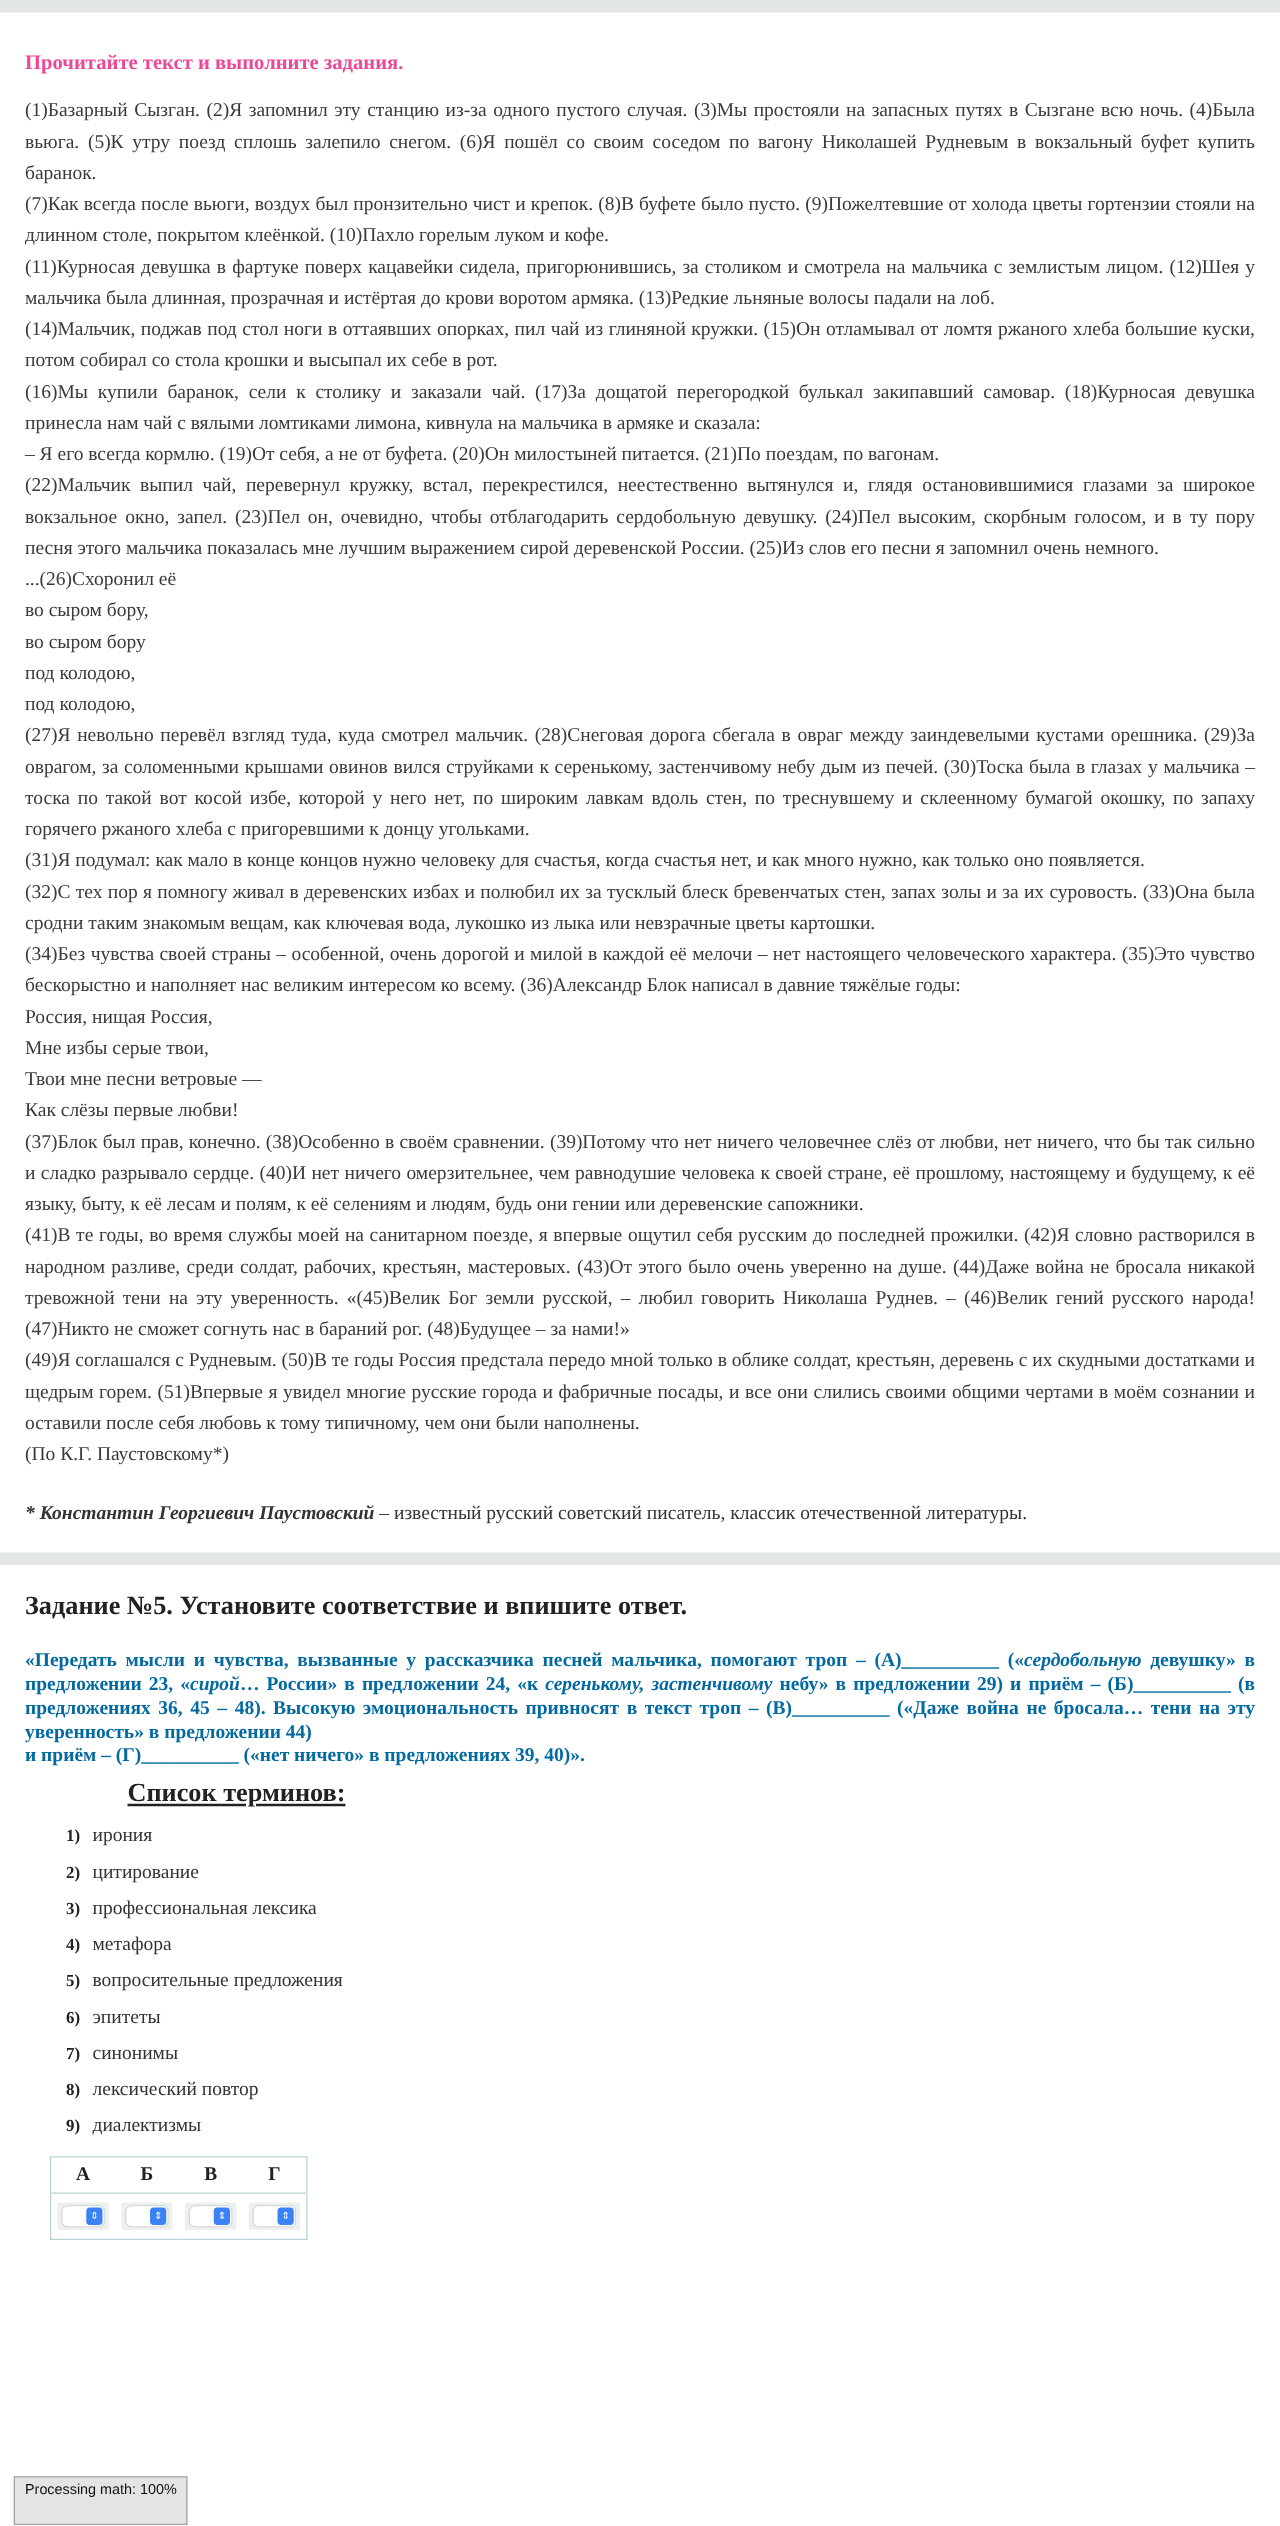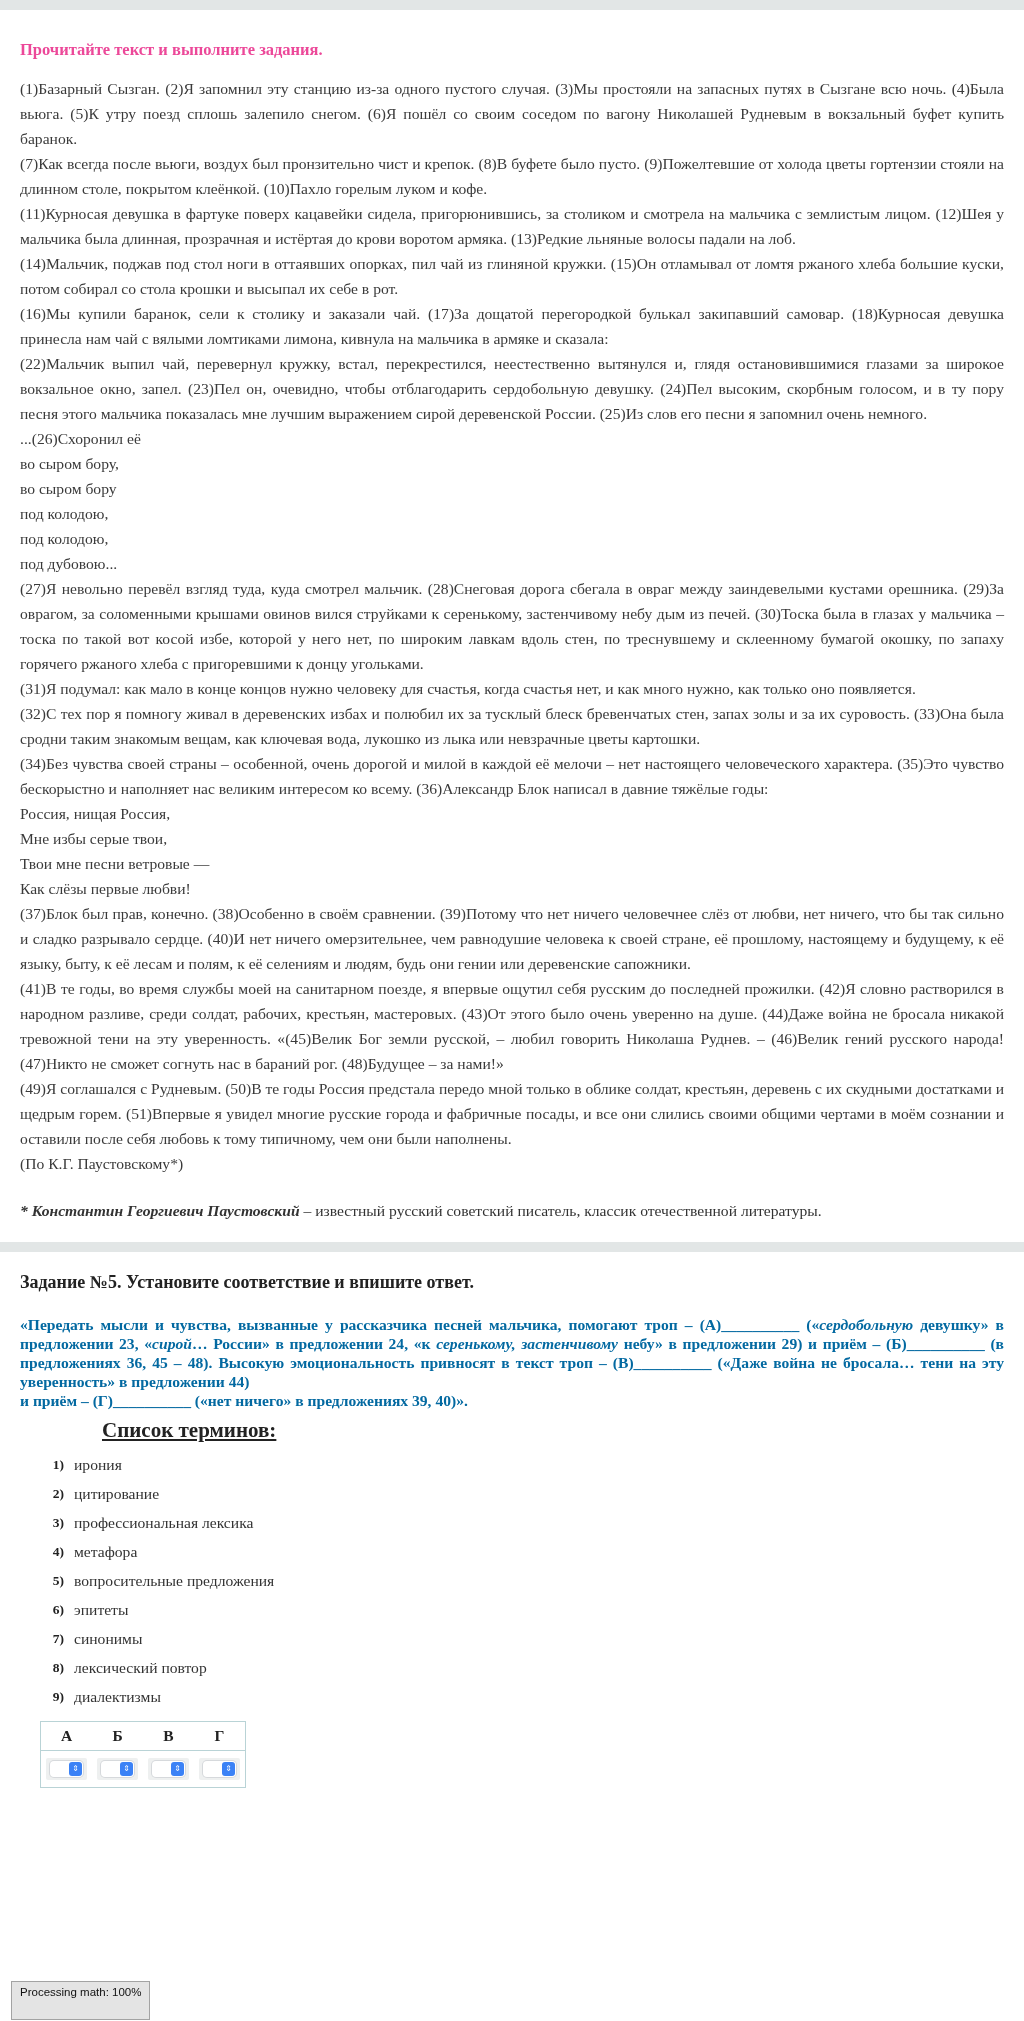--- a/index.html
+++ b/index.html
@@ -24,21 +24,21 @@
       line-height: 25px;
       text-align: justify;
       color: #3a3a3a;
     }
     .text p { margin: 0; }
     .verse { margin: 0; }
     .source { margin: 0; }
     .footnote { margin-top: 26px; font-size: 15.6px; color: #333; }
     .footnote b { font-style: italic; }
     .task-heading {
-      font-weight: bold; font-size: 18px; color: #222; margin-top: 20px;
+      font-weight: bold; font-size: 21px; color: #222; margin-top: 20px;
     }
     .task-text {
       margin-top: 22px;
       font-weight: bold;
       font-size: 15.6px;
       line-height: 19px;
       text-align: justify;
       color: #0369a1;
     }
     .task-text i { font-style: italic; }
@@ -112,28 +112,28 @@
 
 <div class="block">
   <div class="heading">Прочитайте текст и выполните задания.</div>
 
   <div class="text">
     <p> (1)Базарный Сызган. (2)Я запомнил эту станцию из-за одного пустого случая. (3)Мы простояли на запасных путях в Сызгане всю ночь. (4)Была вьюга. (5)К утру поезд сплошь залепило снегом. (6)Я пошёл со своим соседом по вагону Николашей Рудневым в вокзальный буфет купить баранок.</p>
     <p>(7)Как всегда после вьюги, воздух был пронзительно чист и крепок. (8)В буфете было пусто. (9)Пожелтевшие от холода цветы гортензии стояли на длинном столе, покрытом клеёнкой. (10)Пахло горелым луком и кофе.</p>
     <p>(11)Курносая девушка в фартуке поверх кацавейки сидела, пригорюнившись, за столиком и смотрела на мальчика с землистым лицом. (12)Шея у мальчика была длинная, прозрачная и истёртая до крови воротом армяка. (13)Редкие льняные волосы падали на лоб.</p>
     <p>(14)Мальчик, поджав под стол ноги в оттаявших опорках, пил чай из глиняной кружки. (15)Он отламывал от ломтя ржаного хлеба большие куски, потом собирал со стола крошки и высыпал их себе в рот.</p>
     <p>(16)Мы купили баранок, сели к столику и заказали чай. (17)За дощатой перегородкой булькал закипавший самовар. (18)Курносая девушка принесла нам чай с вялыми ломтиками лимона, кивнула на мальчика в армяке и сказала:</p>
+    <p>– Я его всегда кормлю. (19)От себя, а не от буфета. (20)Он милостыней питается. (21)По поездам, по вагонам.</p>
     <p>(22)Мальчик выпил чай, перевернул кружку, встал, перекрестился, неестественно вытянулся и, глядя остановившимися глазами за широкое вокзальное окно, запел. (23)Пел он, очевидно, чтобы отблагодарить сердобольную девушку. (24)Пел высоким, скорбным голосом, и в ту пору песня этого мальчика показалась мне лучшим выражением сирой деревенской России. (25)Из слов его песни я запомнил очень немного.</p>
 
     <p class="verse">...(26)Схоронил её</p>
     <p class="verse">во сыром бору,</p>
     <p class="verse">во сыром бору</p>
     <p class="verse">под колодою,</p>
     <p class="verse">под колодою,</p>
-    <p class="verse">под дубовою...</p>
 
     <p>(27)Я невольно перевёл взгляд туда, куда смотрел мальчик. (28)Снеговая дорога сбегала в овраг между заиндевелыми кустами орешника. (29)За оврагом, за соломенными крышами овинов вился струйками к серенькому, застенчивому небу дым из печей. (30)Тоска была в глазах у мальчика – тоска по такой вот косой избе, которой у него нет, по широким лавкам вдоль стен, по треснувшему и склеенному бумагой окошку, по запаху горячего ржаного хлеба с пригоревшими к донцу угольками.</p>
     <p>(31)Я подумал: как мало в конце концов нужно человеку для счастья, когда счастья нет, и как много нужно, как только оно появляется.</p>
     <p>(32)С тех пор я помногу живал в деревенских избах и полюбил их за тусклый блеск бревенчатых стен, запах золы и за их суровость. (33)Она была сродни таким знакомым вещам, как ключевая вода, лукошко из лыка или невзрачные цветы картошки.</p>
     <p>(34)Без чувства своей страны – особенной, очень дорогой и милой в каждой её мелочи – нет настоящего человеческого характера. (35)Это чувство бескорыстно и наполняет нас великим интересом ко всему. (36)Александр Блок написал в давние тяжёлые годы:</p>
 
     <p class="verse">Россия, нищая Россия,</p>
     <p class="verse">Мне избы серые твои,</p>
     <p class="verse">Твои мне песни ветровые —</p>
     <p class="verse">Как слёзы первые любви!</p>

